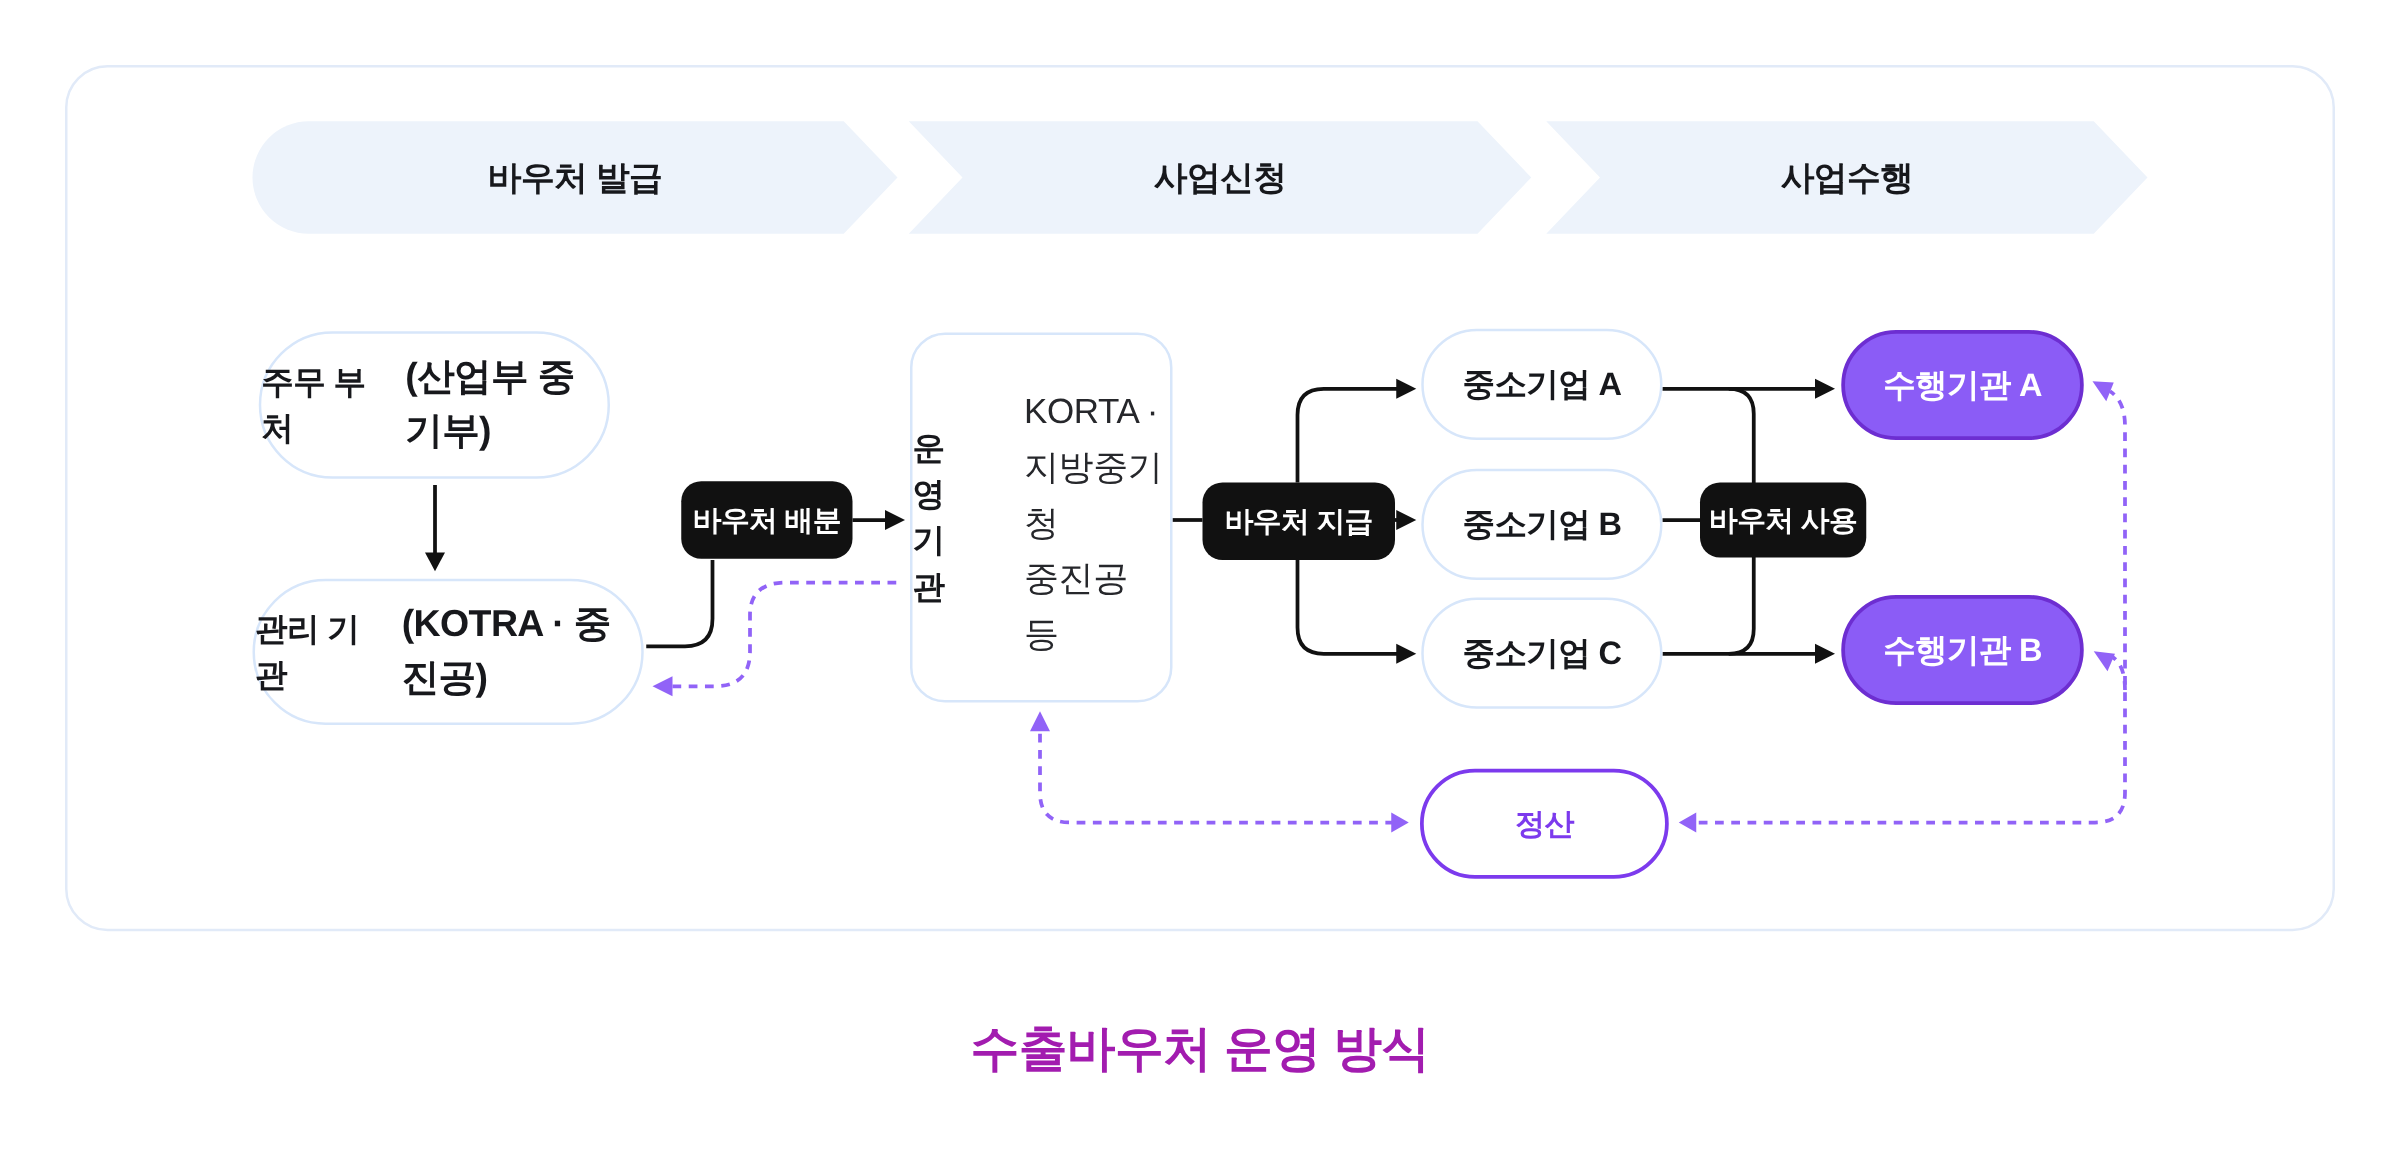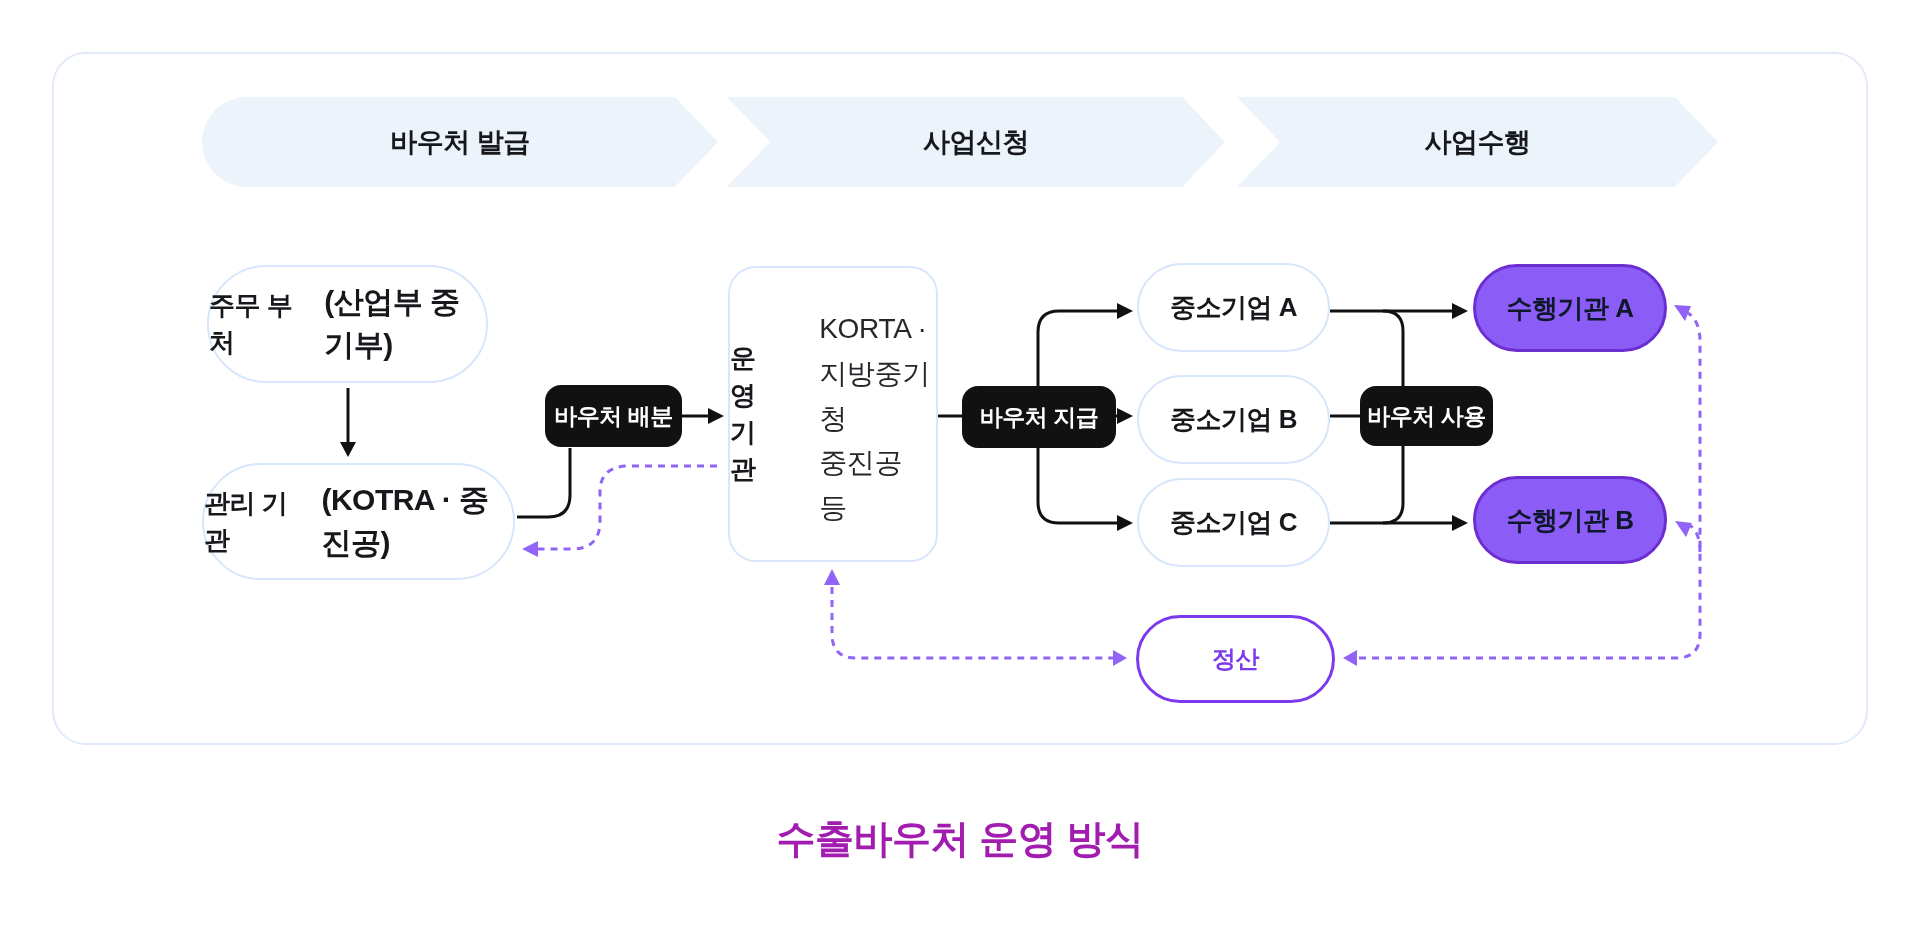--- a/index.html
+++ b/index.html
@@ -27,21 +27,21 @@
   .node-ministry   { left:207px; top:265px; width:281px; height:118px; border-radius:60px; }
   .node-management { left:202px; top:463px; width:313px; height:117px; border-radius:60px; }
   .node-operating  { left:728px; top:266px; width:210px; height:296px; border-radius:28px;gap:39px; }
   .node-operating .sub { font-size:28px; font-weight:400; color:#26272b; line-height:1.6; margin-top:10px; letter-spacing:-0.3px; }
   .sme { width:193px; height:89px; border-radius:45px; font-size:26px; font-weight:700; letter-spacing:-0.5px; }
   .node-sme-a { left:1137px; top:263px; }
   .node-sme-b { left:1137px; top:375px; }
   .node-sme-c { left:1137px; top:478px; }
   .agency {
     width:194px; height:88px; border-radius:44px; background:#8b5cf6; border:3px solid #6d2ed1;
-    color:#0f172a; font-size:26px; font-weight:700; letter-spacing:-0.5px;
+    color:#ffffff; font-size:26px; font-weight:700; letter-spacing:-0.5px;
   }
   .node-agency-a { left:1473px; top:264px; }
   .node-agency-b { left:1473px; top:476px; }
   .node-settlement {
     left:1136px; top:615px; width:199px; height:88px; border-radius:44px;
     border:3px solid #7c3aed; color:#7c3aed; font-size:24px; font-weight:700; letter-spacing:-0.5px;
   }
   .badge {
     position:absolute; z-index:3; display:flex; align-items:center; justify-content:center;
     background:#111111; color:#ffffff; border-radius:16px;

